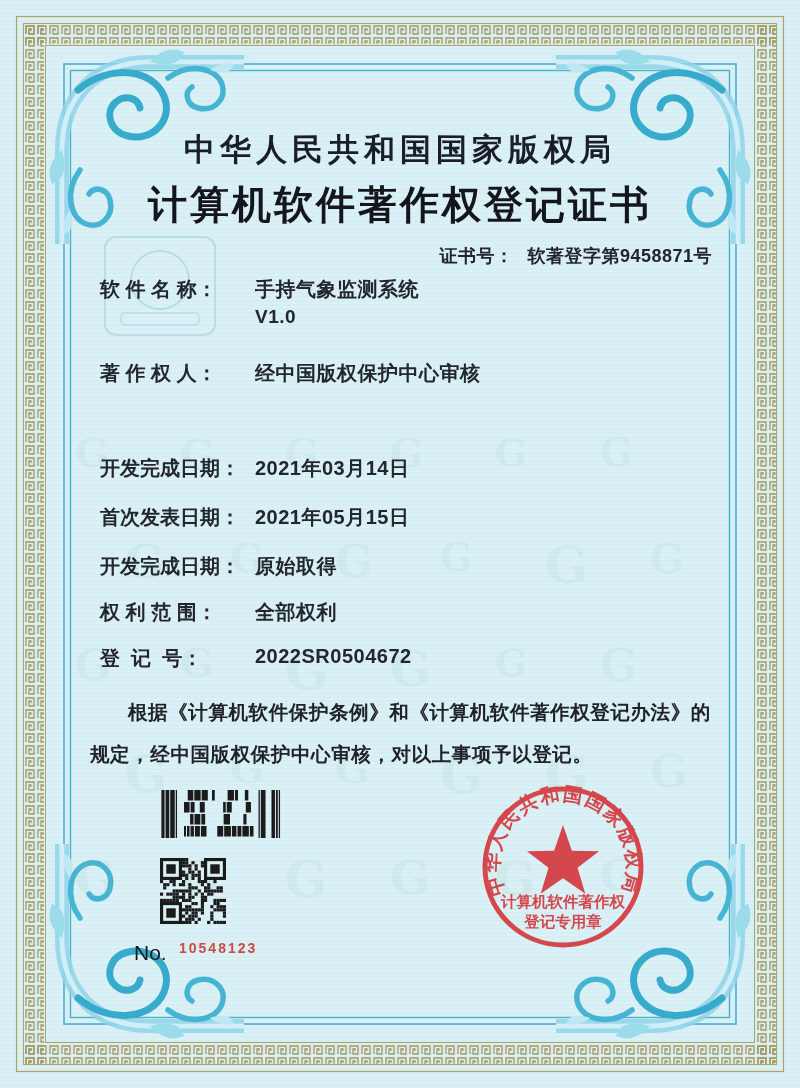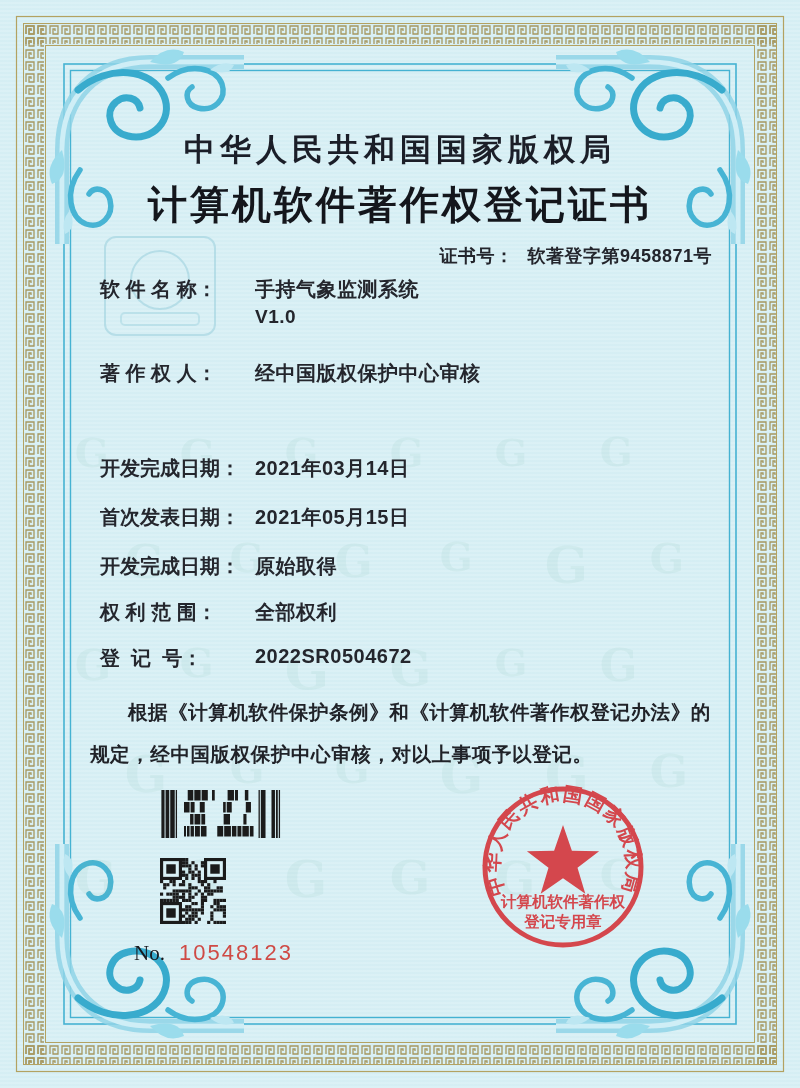--- a/index.html
+++ b/index.html
@@ -28,22 +28,22 @@
      font-family:"Liberation Serif",serif;font-weight:700;font-size:39px;
      letter-spacing:3px;color:#14161c;}
   .certno{right:88px;top:244px;font-size:18px;font-weight:700;color:#23252c;letter-spacing:.5px;}
   .certno .lbl{margin-right:14px;}
   .frow{left:0;top:0;width:800px;font-size:20px;font-weight:700;color:#24262d;}
   .frow .lbl{position:absolute;left:100px;white-space:pre;}
   .frow .val{position:absolute;left:255px;white-space:pre;letter-spacing:.5px;}
   .statement{position:absolute;color:#202228;font-size:19.5px;font-weight:600;letter-spacing:.6px;}
   #stmt1{left:128px;top:699px;}
   #stmt2{left:90px;top:741px;}
-  #serial-prefix{left:134px;top:941px;font-family:Liberation Serif, serif;font-size:21px;color:#17181d;}
-  #serial-number{left:179px;top:940px;font-size:22px;color:#cf4a45;letter-spacing:2px;font-weight:400;}
+  #serial-prefix{left:134px;top:941px;font-family:Liberation Sans, sans-serif;font-size:21px;color:#17181d;}
+  #serial-number{left:179px;top:940px;font-size:14px;color:#cf4a45;letter-spacing:2px;font-weight:700;}
   #issue-date{left:488px;top:950px;font-size:23px;font-weight:700;color:#17181d;letter-spacing:1px;}
   #barcode-svg{position:absolute;left:157px;top:790px;z-index:2;}
   #qr-svg{position:absolute;left:160px;top:858px;z-index:2;}
   #seal-svg{position:absolute;left:475px;top:779px;z-index:3;opacity:.92;}
 </style>
 </head>
 <body>
 
 <div id="cert">
 

